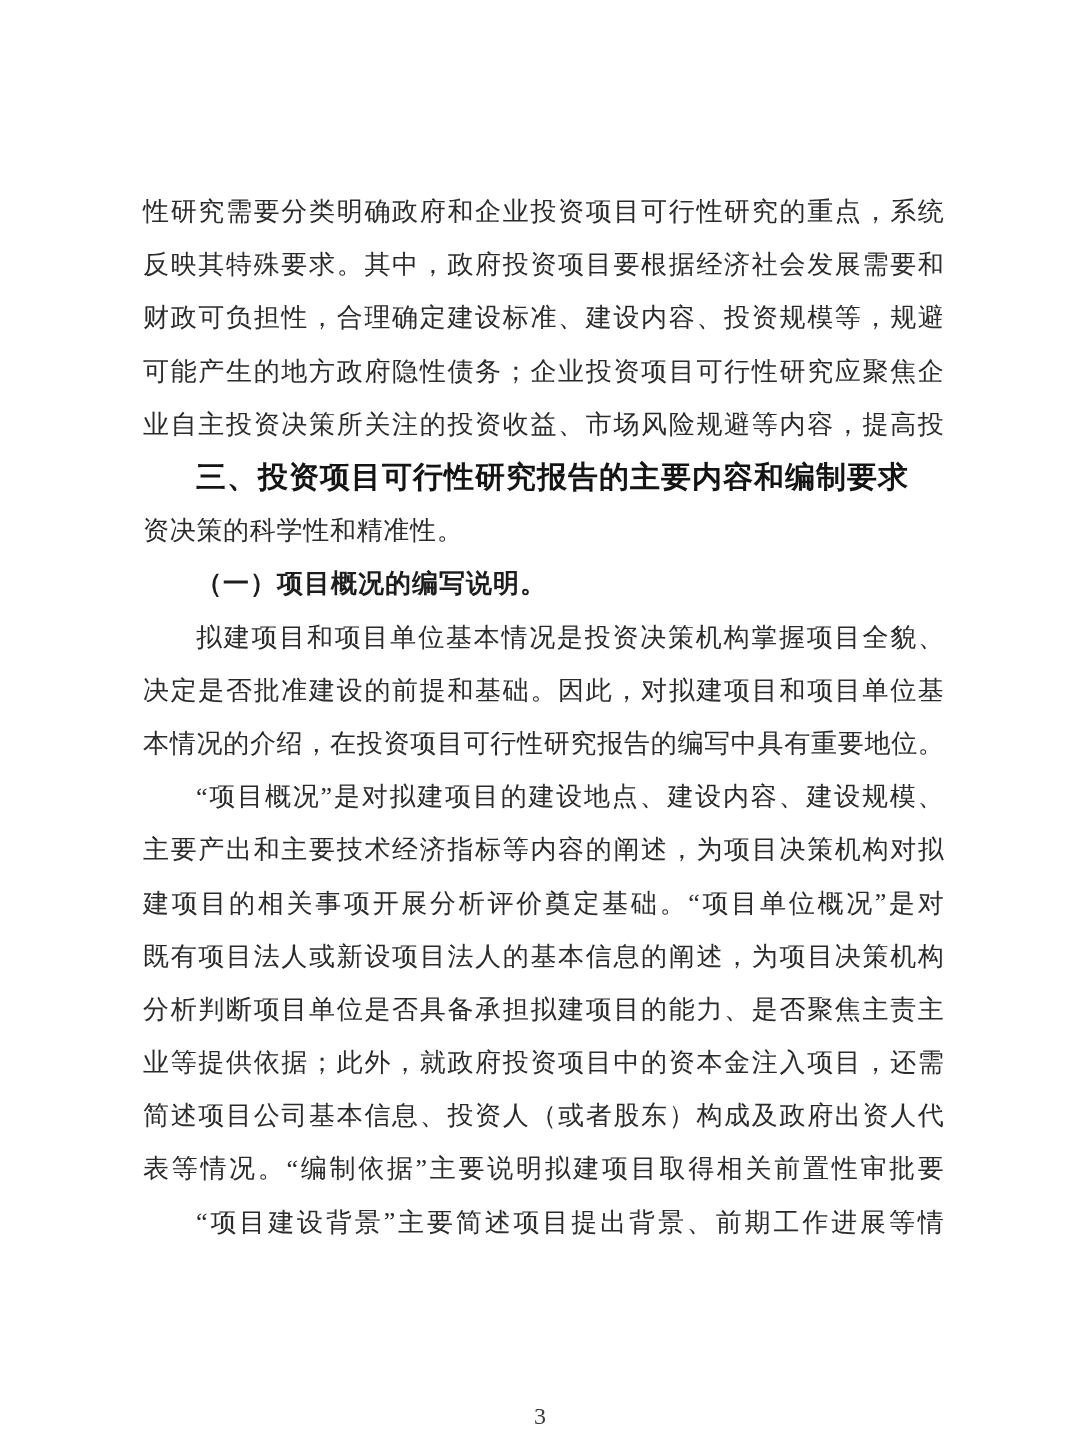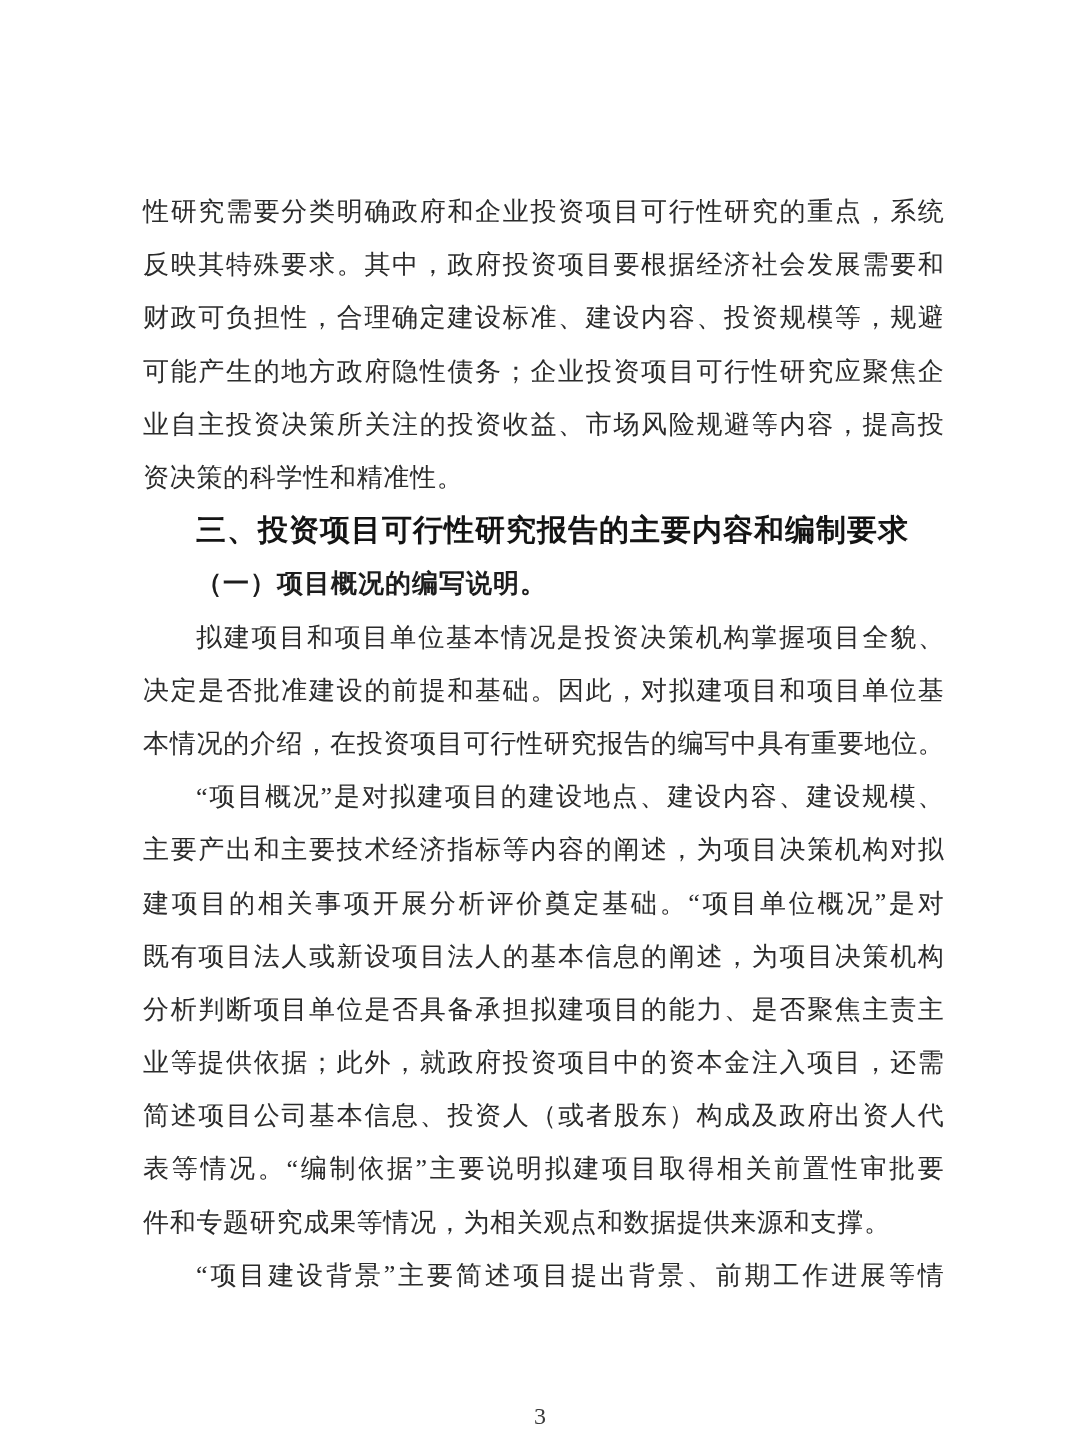--- a/index.html
+++ b/index.html
@@ -64,31 +64,30 @@
 </head>
 <body>
 
 <div class="page">
   <div class="content" id="doc-lines">
       <div class="line body fill"><span>性</span><span>研</span><span>究</span><span>需</span><span>要</span><span>分</span><span>类</span><span>明</span><span>确</span><span>政</span><span>府</span><span>和</span><span>企</span><span>业</span><span>投</span><span>资</span><span>项</span><span>目</span><span>可</span><span>行</span><span>性</span><span>研</span><span>究</span><span>的</span><span>重</span><span>点</span><span>，</span><span>系</span><span>统</span></div>
       <div class="line body fill"><span>反</span><span>映</span><span>其</span><span>特</span><span>殊</span><span>要</span><span>求</span><span>。</span><span>其</span><span>中</span><span>，</span><span>政</span><span>府</span><span>投</span><span>资</span><span>项</span><span>目</span><span>要</span><span>根</span><span>据</span><span>经</span><span>济</span><span>社</span><span>会</span><span>发</span><span>展</span><span>需</span><span>要</span><span>和</span></div>
       <div class="line body fill"><span>财</span><span>政</span><span>可</span><span>负</span><span>担</span><span>性</span><span>，</span><span>合</span><span>理</span><span>确</span><span>定</span><span>建</span><span>设</span><span>标</span><span>准</span><span>、</span><span>建</span><span>设</span><span>内</span><span>容</span><span>、</span><span>投</span><span>资</span><span>规</span><span>模</span><span>等</span><span>，</span><span>规</span><span>避</span></div>
       <div class="line body fill"><span>可</span><span>能</span><span>产</span><span>生</span><span>的</span><span>地</span><span>方</span><span>政</span><span>府</span><span>隐</span><span>性</span><span>债</span><span>务</span><span>；</span><span>企</span><span>业</span><span>投</span><span>资</span><span>项</span><span>目</span><span>可</span><span>行</span><span>性</span><span>研</span><span>究</span><span>应</span><span>聚</span><span>焦</span><span>企</span></div>
       <div class="line body fill"><span>业</span><span>自</span><span>主</span><span>投</span><span>资</span><span>决</span><span>策</span><span>所</span><span>关</span><span>注</span><span>的</span><span>投</span><span>资</span><span>收</span><span>益</span><span>、</span><span>市</span><span>场</span><span>风</span><span>险</span><span>规</span><span>避</span><span>等</span><span>内</span><span>容</span><span>，</span><span>提</span><span>高</span><span>投</span></div>
+      <div class="line heading indent">三、投资项目可行性研究报告的主要内容和编制要求</div>
       <div class="line body">资决策的科学性和精准性。</div>
-      <div class="line heading indent">三、投资项目可行性研究报告的主要内容和编制要求</div>
       <div class="line subheading indent">（一）项目概况的编写说明。</div>
       <div class="line body indent fill"><span>拟</span><span>建</span><span>项</span><span>目</span><span>和</span><span>项</span><span>目</span><span>单</span><span>位</span><span>基</span><span>本</span><span>情</span><span>况</span><span>是</span><span>投</span><span>资</span><span>决</span><span>策</span><span>机</span><span>构</span><span>掌</span><span>握</span><span>项</span><span>目</span><span>全</span><span>貌</span><span>、</span></div>
       <div class="line body fill"><span>决</span><span>定</span><span>是</span><span>否</span><span>批</span><span>准</span><span>建</span><span>设</span><span>的</span><span>前</span><span>提</span><span>和</span><span>基</span><span>础</span><span>。</span><span>因</span><span>此</span><span>，</span><span>对</span><span>拟</span><span>建</span><span>项</span><span>目</span><span>和</span><span>项</span><span>目</span><span>单</span><span>位</span><span>基</span></div>
       <div class="line body fill"><span>本</span><span>情</span><span>况</span><span>的</span><span>介</span><span>绍</span><span>，</span><span>在</span><span>投</span><span>资</span><span>项</span><span>目</span><span>可</span><span>行</span><span>性</span><span>研</span><span>究</span><span>报</span><span>告</span><span>的</span><span>编</span><span>写</span><span>中</span><span>具</span><span>有</span><span>重</span><span>要</span><span>地</span><span>位</span><span>。</span></div>
       <div class="line body indent fill"><span>“</span><span>项</span><span>目</span><span>概</span><span>况</span><span>”</span><span>是</span><span>对</span><span>拟</span><span>建</span><span>项</span><span>目</span><span>的</span><span>建</span><span>设</span><span>地</span><span>点</span><span>、</span><span>建</span><span>设</span><span>内</span><span>容</span><span>、</span><span>建</span><span>设</span><span>规</span><span>模</span><span>、</span></div>
       <div class="line body fill"><span>主</span><span>要</span><span>产</span><span>出</span><span>和</span><span>主</span><span>要</span><span>技</span><span>术</span><span>经</span><span>济</span><span>指</span><span>标</span><span>等</span><span>内</span><span>容</span><span>的</span><span>阐</span><span>述</span><span>，</span><span>为</span><span>项</span><span>目</span><span>决</span><span>策</span><span>机</span><span>构</span><span>对</span><span>拟</span></div>
       <div class="line body fill"><span>建</span><span>项</span><span>目</span><span>的</span><span>相</span><span>关</span><span>事</span><span>项</span><span>开</span><span>展</span><span>分</span><span>析</span><span>评</span><span>价</span><span>奠</span><span>定</span><span>基</span><span>础</span><span>。</span><span>“</span><span>项</span><span>目</span><span>单</span><span>位</span><span>概</span><span>况</span><span>”</span><span>是</span><span>对</span></div>
       <div class="line body fill"><span>既</span><span>有</span><span>项</span><span>目</span><span>法</span><span>人</span><span>或</span><span>新</span><span>设</span><span>项</span><span>目</span><span>法</span><span>人</span><span>的</span><span>基</span><span>本</span><span>信</span><span>息</span><span>的</span><span>阐</span><span>述</span><span>，</span><span>为</span><span>项</span><span>目</span><span>决</span><span>策</span><span>机</span><span>构</span></div>
       <div class="line body fill"><span>分</span><span>析</span><span>判</span><span>断</span><span>项</span><span>目</span><span>单</span><span>位</span><span>是</span><span>否</span><span>具</span><span>备</span><span>承</span><span>担</span><span>拟</span><span>建</span><span>项</span><span>目</span><span>的</span><span>能</span><span>力</span><span>、</span><span>是</span><span>否</span><span>聚</span><span>焦</span><span>主</span><span>责</span><span>主</span></div>
       <div class="line body fill"><span>业</span><span>等</span><span>提</span><span>供</span><span>依</span><span>据</span><span>；</span><span>此</span><span>外</span><span>，</span><span>就</span><span>政</span><span>府</span><span>投</span><span>资</span><span>项</span><span>目</span><span>中</span><span>的</span><span>资</span><span>本</span><span>金</span><span>注</span><span>入</span><span>项</span><span>目</span><span>，</span><span>还</span><span>需</span></div>
       <div class="line body fill"><span>简</span><span>述</span><span>项</span><span>目</span><span>公</span><span>司</span><span>基</span><span>本</span><span>信</span><span>息</span><span>、</span><span>投</span><span>资</span><span>人</span><span>（</span><span>或</span><span>者</span><span>股</span><span>东</span><span>）</span><span>构</span><span>成</span><span>及</span><span>政</span><span>府</span><span>出</span><span>资</span><span>人</span><span>代</span></div>
       <div class="line body fill"><span>表</span><span>等</span><span>情</span><span>况</span><span>。</span><span>“</span><span>编</span><span>制</span><span>依</span><span>据</span><span>”</span><span>主</span><span>要</span><span>说</span><span>明</span><span>拟</span><span>建</span><span>项</span><span>目</span><span>取</span><span>得</span><span>相</span><span>关</span><span>前</span><span>置</span><span>性</span><span>审</span><span>批</span><span>要</span></div>
-      <div class="line body">件和专题研究成果等情况，为相关观点和数据提供来源和支撑。</div>
       <div class="line body indent fill"><span>“</span><span>项</span><span>目</span><span>建</span><span>设</span><span>背</span><span>景</span><span>”</span><span>主</span><span>要</span><span>简</span><span>述</span><span>项</span><span>目</span><span>提</span><span>出</span><span>背</span><span>景</span><span>、</span><span>前</span><span>期</span><span>工</span><span>作</span><span>进</span><span>展</span><span>等</span><span>情</span></div>
     </div>
   <div class="page-number">3</div>
 </div>
 
 </body></html>

